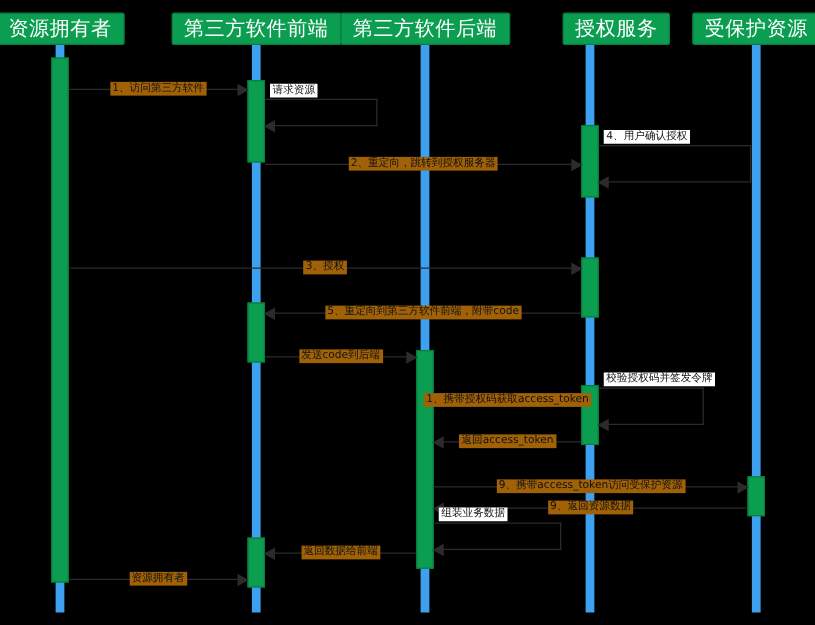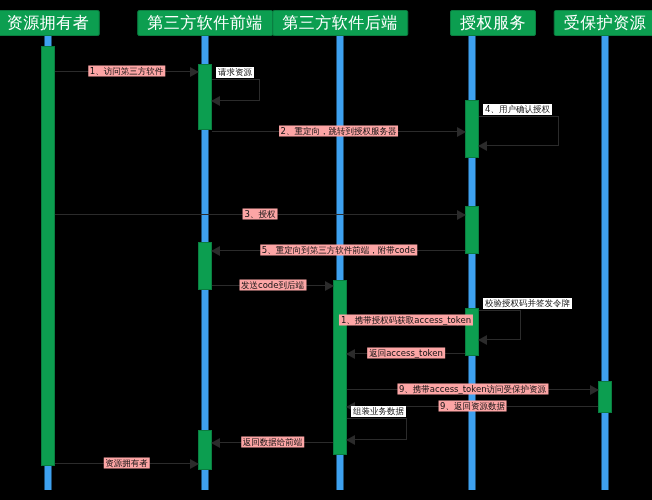--- a/index.html
+++ b/index.html
@@ -57,29 +57,29 @@
     border-top:5px solid transparent;
     border-bottom:5px solid transparent;
   }
   .msg .head.right{right:-1px;border-left:9px solid #2b2b2b;}
   .msg .head.left{left:-1px;border-right:9px solid #2b2b2b;}
   .msg .label{
     position:absolute;
     left:50%;
     transform:translate(-50%,-50%);
     top:0;
-    background:#fca5a5;
+    background:#a16207;
     color:#111;
     font-size:8.5px;
     line-height:11px;
     padding:0 2px;
     white-space:nowrap;
   }
   
-  .selfmsg{position:absolute;}
+  .selfmsg{position:absolute;padding-left:42px;}
   .selfmsg .seg{position:absolute;border-color:#2b2b2b;border-style:solid;}
   .selfmsg .top{top:0;left:0;right:0;border-width:1.5px 0 0 0;}
   .selfmsg .side{top:0;right:0;bottom:0;border-width:0 1.5px 0 0;}
   .selfmsg .bot{bottom:0;left:0;right:0;border-width:1.5px 0 0 0;}
   .selfmsg .head{
     position:absolute;
     left:-1px;bottom:-4.5px;
     width:0;height:0;
     border-top:5px solid transparent;
     border-bottom:5px solid transparent;

